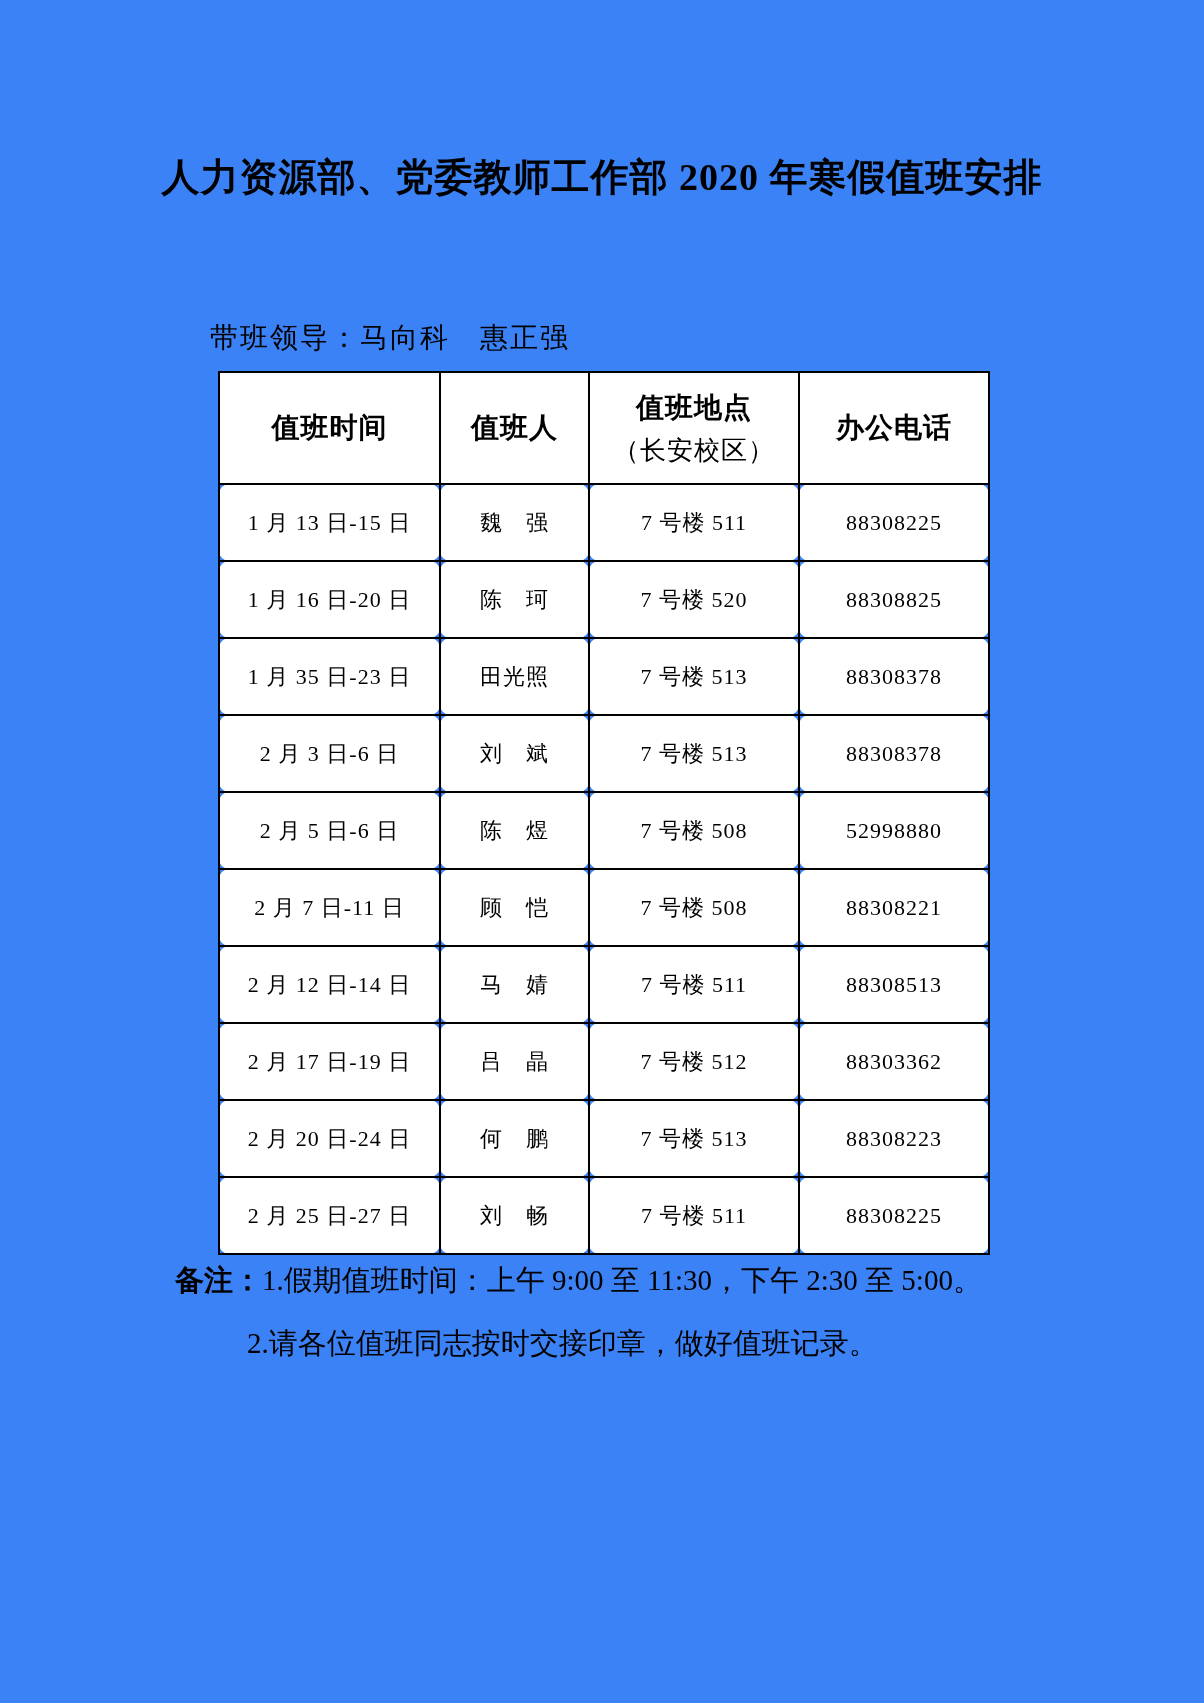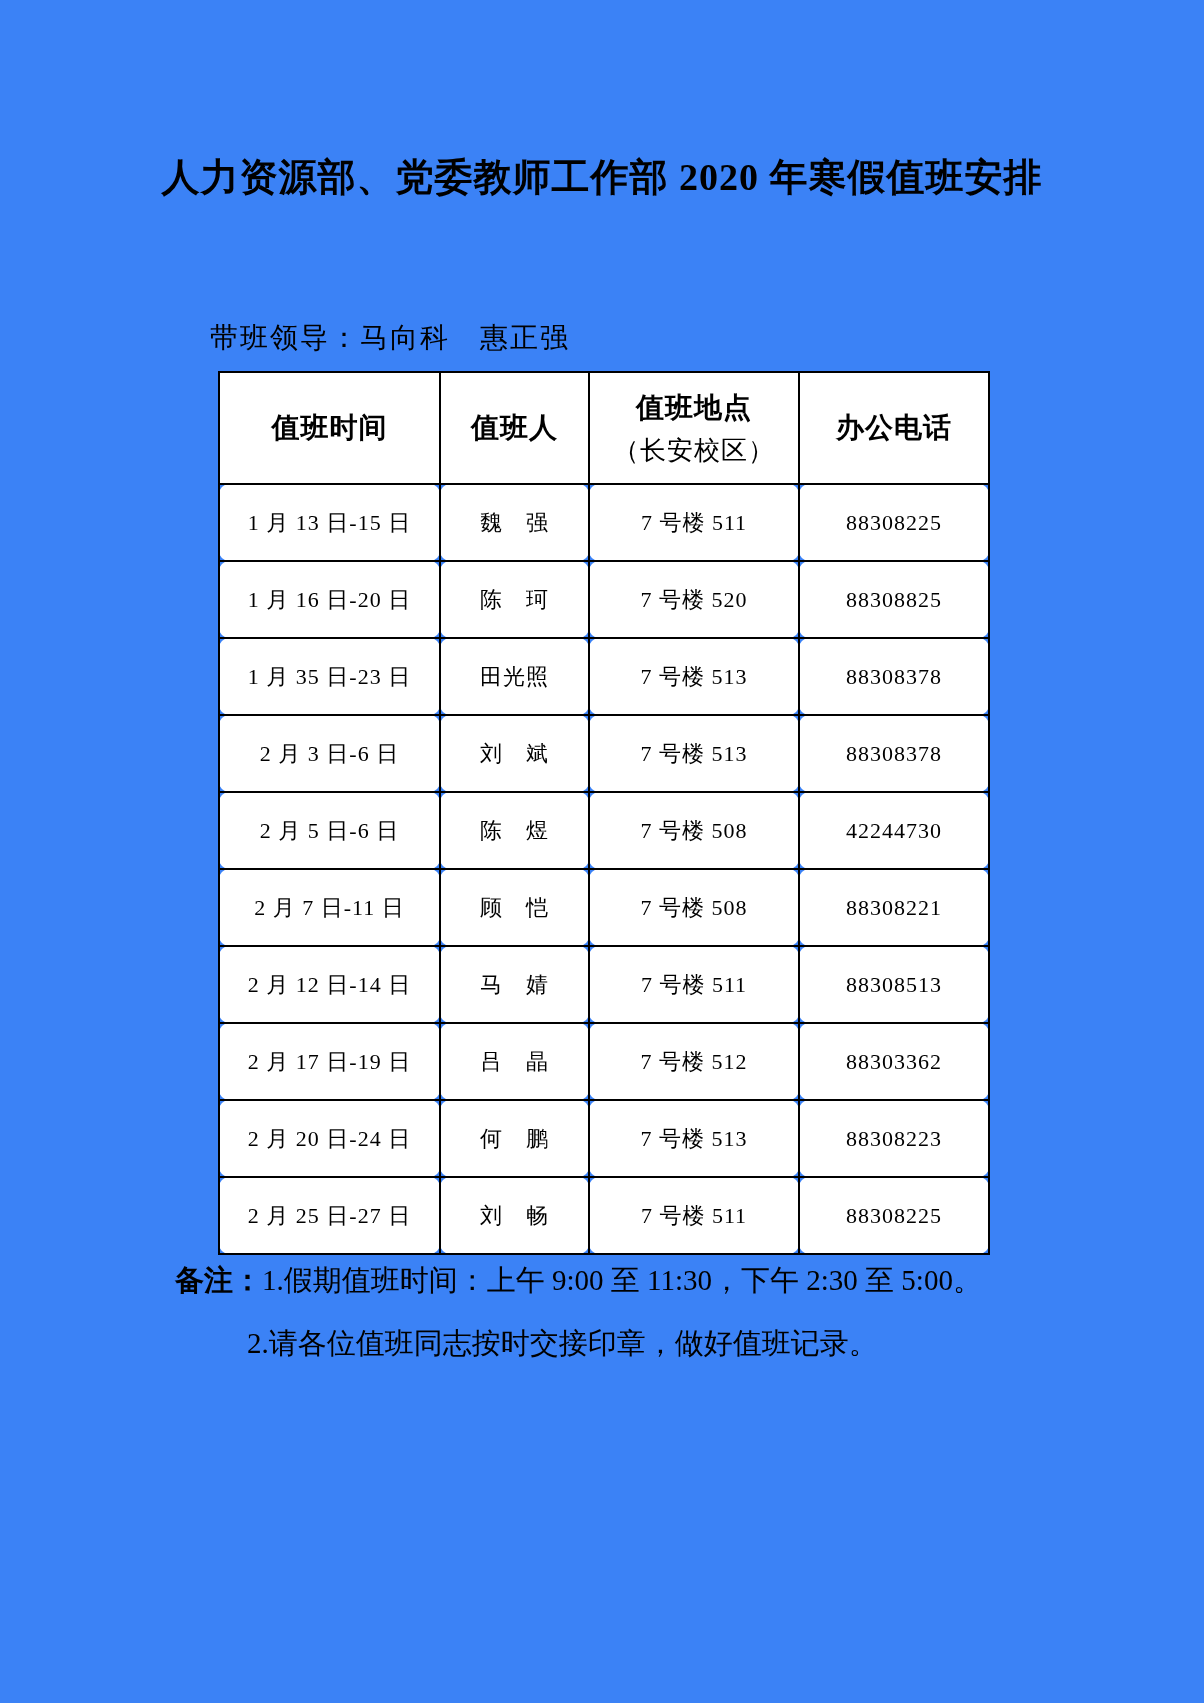--- a/index.html
+++ b/index.html
@@ -144,21 +144,21 @@
       <tr>
         <td>2 月 3 日-6 日</td>
         <td>刘　斌</td>
         <td>7 号楼 513</td>
         <td>88308378</td>
       </tr>
       <tr>
         <td>2 月 5 日-6 日</td>
         <td>陈　煜</td>
         <td>7 号楼 508</td>
-        <td>42244730</td>
+        <td>52998880</td>
       </tr>
       <tr>
         <td>2 月 7 日-11 日</td>
         <td>顾　恺</td>
         <td>7 号楼 508</td>
         <td>88308221</td>
       </tr>
       <tr>
         <td>2 月 12 日-14 日</td>
         <td>马　婧</td>

